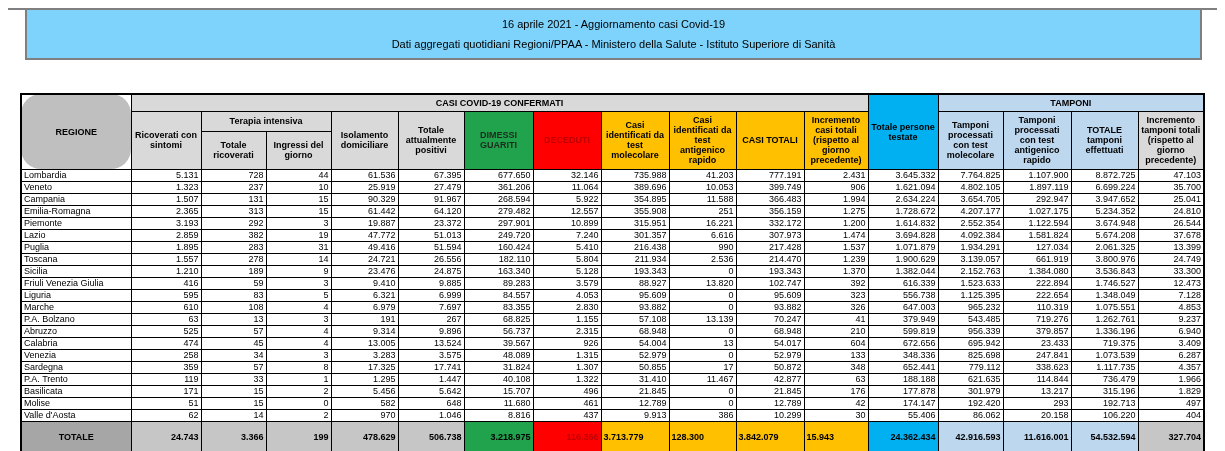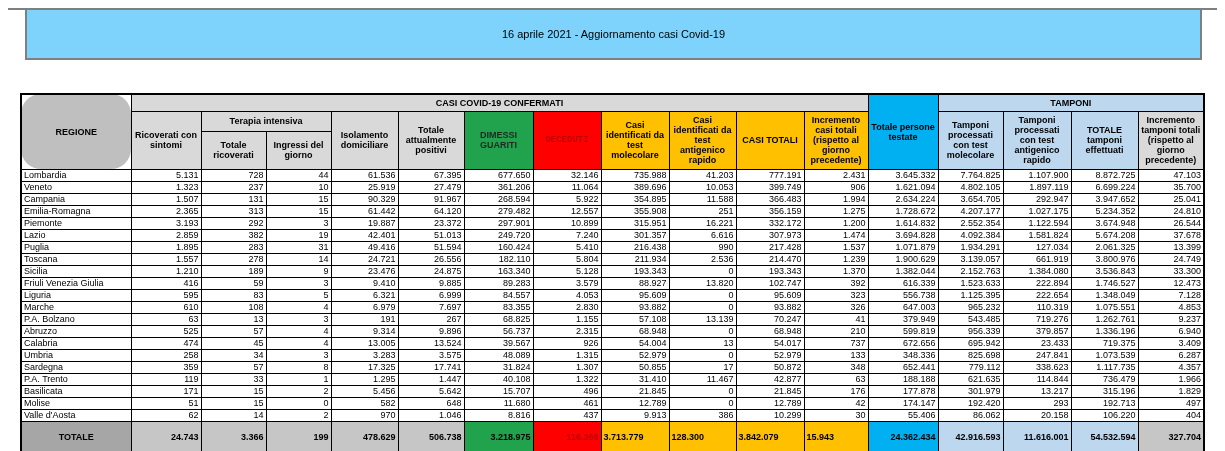--- a/index.html
+++ b/index.html
@@ -24,21 +24,21 @@
   table.covid th, table.covid td{
     border:1px solid #000;
     font-size:9px;line-height:10px;
     padding:0 2px;overflow:hidden;
   }
   thead th{font-weight:bold;text-align:center;vertical-align:middle;}
   .band{height:17px;}
   .h-gray{background:var(--headergray);}
   .h-region{background:var(--regionegray);border-radius:20px;}
   .h-green{background:var(--green);color:#1f2a1f;}
-  .h-red{background:var(--red);color:var(--redtext);font-family:Liberation Mono, monospace;}
+  .h-red{background:var(--red);color:var(--redtext);}
   .h-yellow{background:var(--yellow);}
   .h-cyan{background:var(--cyan);}
   .h-blue{background:var(--lightblue);}
   tbody tr{height:12px;margin-left:47px;}
   tbody td{background:#fff;}
   td.region{text-align:left;white-space:nowrap;}
   td.num{text-align:right;font-variant-numeric:tabular-nums;}
   tfoot tr{height:33px;}
   tfoot td{font-weight:bold;}
   .t-label{background:var(--totallabelgray);text-align:center;}
@@ -49,20 +49,21 @@
   .c-cyan{background:var(--cyan);text-align:right;margin-top:48px;}
   .c-blue{background:var(--lightblue);text-align:right;}
 </style>
 </head>
 <body>
 
 <div class="top-rule"></div>
 
 <div class="title-box">
   <div class="title-line">16 aprile 2021 - Aggiornamento casi Covid-19</div>
+  <div class="title-line">Dati aggregati quotidiani Regioni/PPAA - Ministero della Salute - Istituto Superiore di Sanità</div>
 </div>
 
 <table class="covid">
   <colgroup>
     <col style="width:110px">
       <col style="width:70px">
       <col style="width:65px">
       <col style="width:65px">
     <col style="width:67px">
       <col style="width:66px">
@@ -200,21 +201,21 @@
         <td class="num">2.552.354</td>
         <td class="num">1.122.594</td>
         <td class="num">3.674.948</td>
         <td class="num">26.544</td>
       </tr>
       <tr>
         <td class="region">Lazio</td>
         <td class="num">2.859</td>
         <td class="num">382</td>
         <td class="num">19</td>
-        <td class="num">42.401</td>
+        <td class="num">47.772</td>
         <td class="num">51.013</td>
         <td class="num">249.720</td>
         <td class="num">7.240</td>
         <td class="num">301.357</td>
         <td class="num">6.616</td>
         <td class="num">307.973</td>
         <td class="num">1.474</td>
         <td class="num">3.694.828</td>
         <td class="num">4.092.384</td>
         <td class="num">1.581.824</td>
@@ -378,29 +379,29 @@
         <td class="num">474</td>
         <td class="num">45</td>
         <td class="num">4</td>
         <td class="num">13.005</td>
         <td class="num">13.524</td>
         <td class="num">39.567</td>
         <td class="num">926</td>
         <td class="num">54.004</td>
         <td class="num">13</td>
         <td class="num">54.017</td>
-        <td class="num">737</td>
+        <td class="num">604</td>
         <td class="num">672.656</td>
         <td class="num">695.942</td>
         <td class="num">23.433</td>
         <td class="num">719.375</td>
         <td class="num">3.409</td>
       </tr>
       <tr>
-        <td class="region">Umbria</td>
+        <td class="region">Venezia</td>
         <td class="num">258</td>
         <td class="num">34</td>
         <td class="num">3</td>
         <td class="num">3.283</td>
         <td class="num">3.575</td>
         <td class="num">48.089</td>
         <td class="num">1.315</td>
         <td class="num">52.979</td>
         <td class="num">0</td>
         <td class="num">52.979</td>

